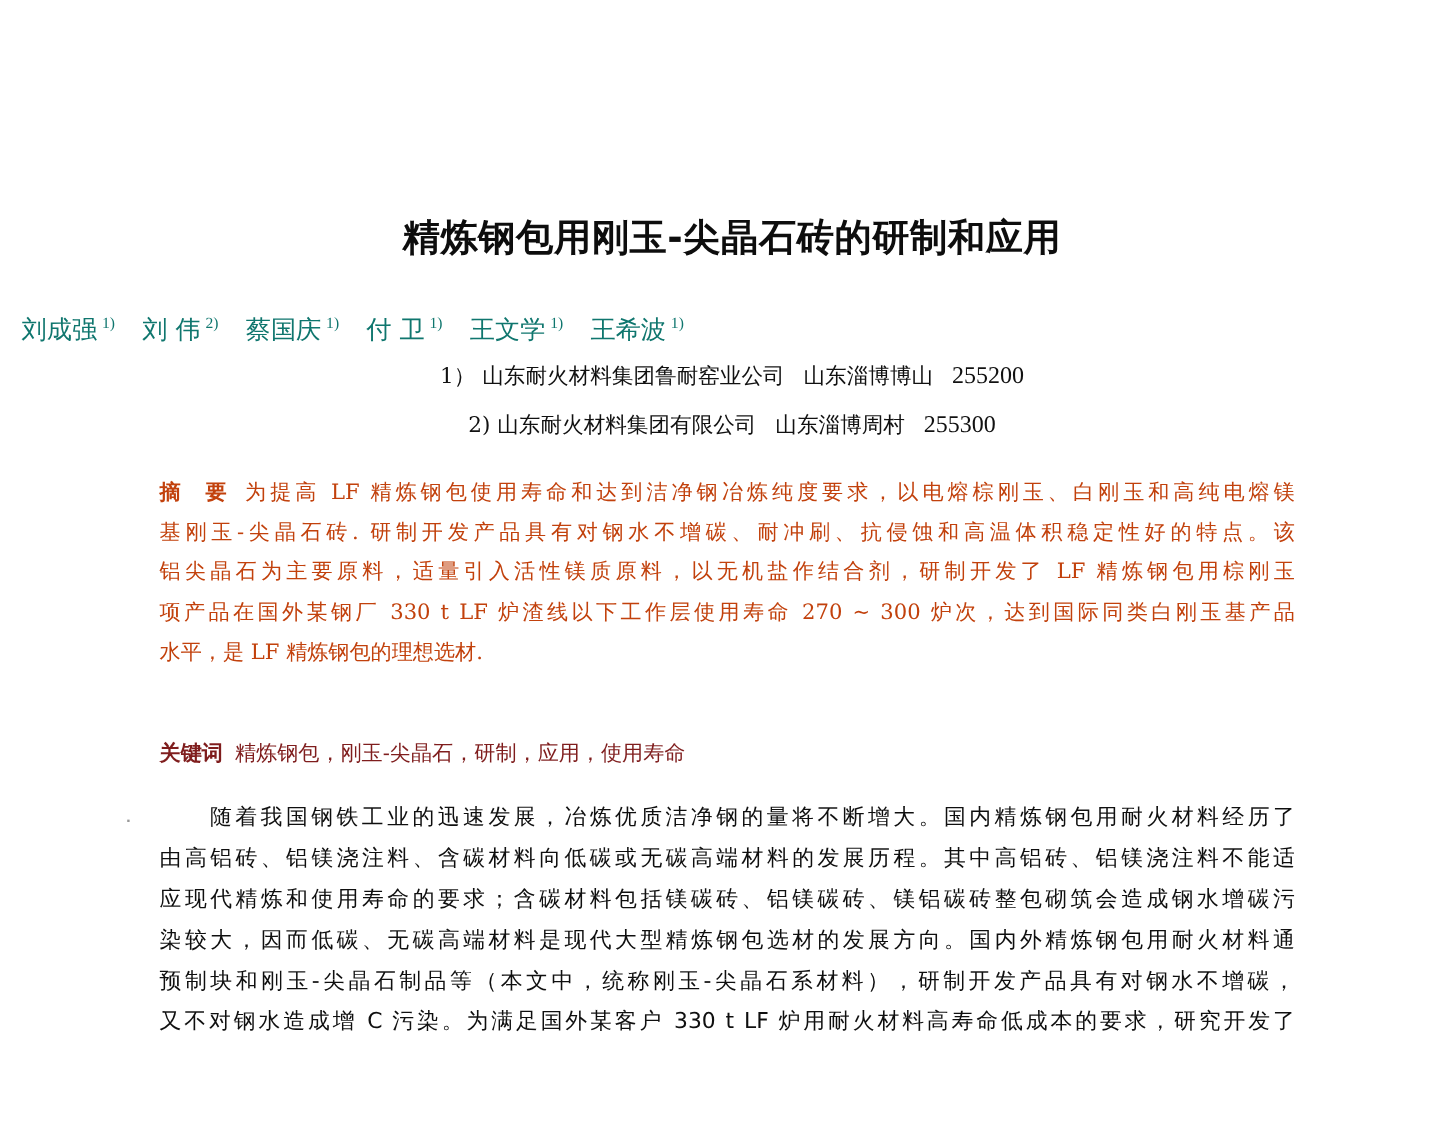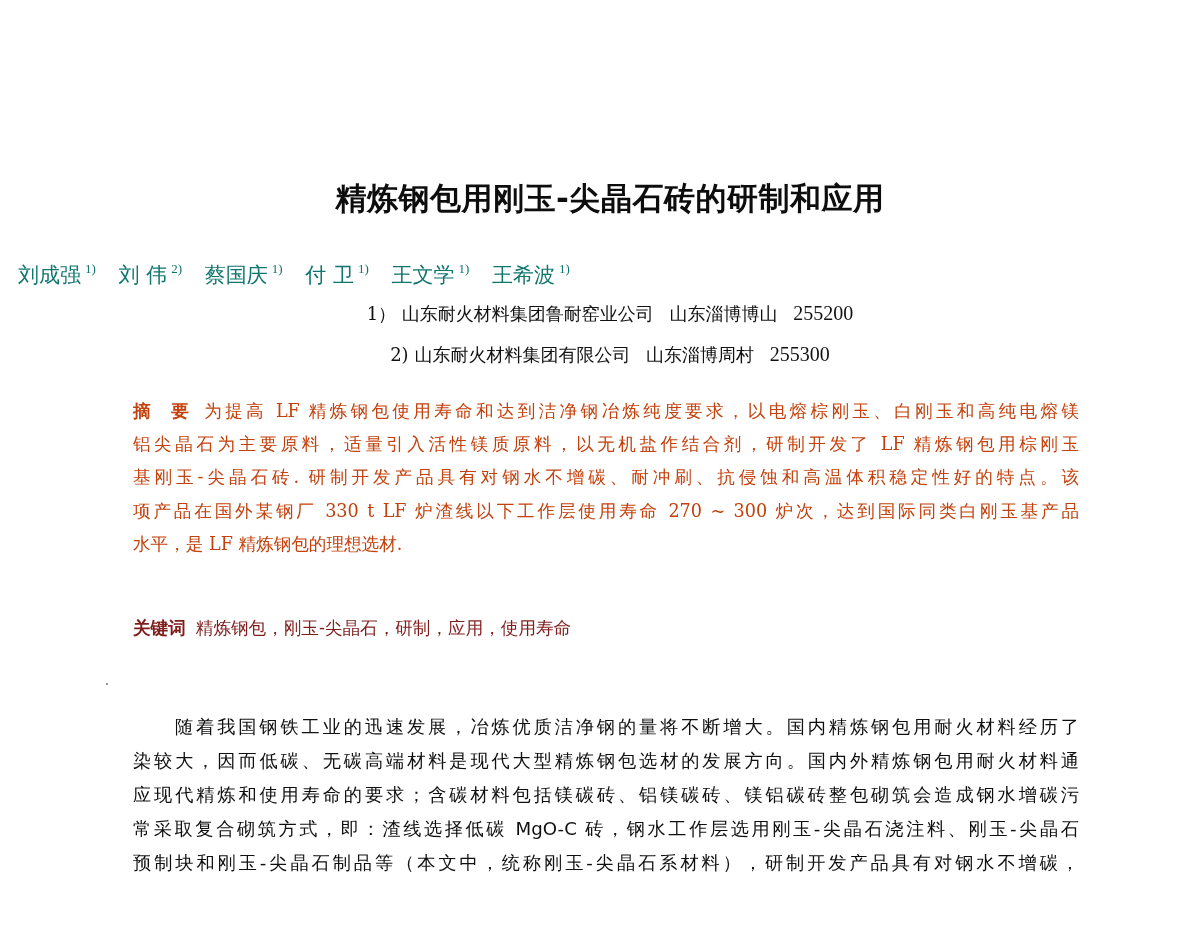--- a/index.html
+++ b/index.html
@@ -107,21 +107,20 @@
     }
     .body {
       position: absolute;
       left: 123px;
       width: 946px;
       top: 665px;
       font-family: "DejaVu Sans", "Liberation Sans", sans-serif;
       font-size: 18.2px;
       line-height: 34px;
       color: #0f0f0f;
-      margin-top: 45px;
     }
     .body .line.indent {
       padding-left: 42px;
     }
     .stray-dot {
       position: absolute;
       left: 96px;
       top: 683px;
       width: 2px;
       height: 2px;
@@ -153,33 +152,34 @@
 
   <div class="affil a2">
     <span>2)</span>
     <span>山东耐火材料集团有限公司</span>
     <span style="margin-left:10px">山东淄博周村</span>
     <span class="code">255300</span>
   </div>
 
   <div class="abstract">
     <span class="line"><span class="label-bold">摘 要</span><span>为提高 LF 精炼钢包使用寿命和达到洁净钢冶炼纯度要求，以电熔棕刚玉、白刚玉和高纯电熔镁</span></span>
+    <span class="line">基刚玉-尖晶石砖. 研制开发产品具有对钢水不增碳、耐冲刷、抗侵蚀和高温体积稳定性好的特点。该</span>
     <span class="line">铝尖晶石为主要原料，适量引入活性镁质原料，以无机盐作结合剂，研制开发了 LF 精炼钢包用棕刚玉</span>
-    <span class="line">基刚玉-尖晶石砖. 研制开发产品具有对钢水不增碳、耐冲刷、抗侵蚀和高温体积稳定性好的特点。该</span>
     <span class="line">项产品在国外某钢厂 330 t LF 炉渣线以下工作层使用寿命 270 ~ 300 炉次，达到国际同类白刚玉基产品</span>
     <span class="line last">水平，是 LF 精炼钢包的理想选材.</span>
   </div>
 
   <div class="keywords">
     <span class="label-bold">关键词</span><span>精炼钢包，刚玉-尖晶石，研制，应用，使用寿命</span>
   </div>
 
   <div class="stray-dot"></div>
 
   <div class="body">
     <span class="line indent">随着我国钢铁工业的迅速发展，冶炼优质洁净钢的量将不断增大。国内精炼钢包用耐火材料经历了</span>
+    <span class="line">由高铝砖、铝镁浇注料、含碳材料向低碳或无碳高端材料的发展历程。其中高铝砖、铝镁浇注料不能适</span>
+    <span class="line">应现代精炼和使用寿命的要求；含碳材料包括镁碳砖、铝镁碳砖、镁铝碳砖整包砌筑会造成钢水增碳污</span>
     <span class="line">染较大，因而低碳、无碳高端材料是现代大型精炼钢包选材的发展方向。国内外精炼钢包用耐火材料通</span>
-    <span class="line">应现代精炼和使用寿命的要求；含碳材料包括镁碳砖、铝镁碳砖、镁铝碳砖整包砌筑会造成钢水增碳污</span>
-    <span class="line">常采取复合砌筑方式，即：渣线选择低碳 MgO-C 砖，钢水工作层选用刚玉-尖晶石浇注料、刚玉-尖晶石</span>
     <span class="line">预制块和刚玉-尖晶石制品等（本文中，统称刚玉-尖晶石系材料），研制开发产品具有对钢水不增碳，</span>
+    <span class="line">又不对钢水造成增 C 污染。为满足国外某客户 330 t LF 炉用耐火材料高寿命低成本的要求，研究开发了</span>
   </div>
 
 </div>
 
 </body></html>

